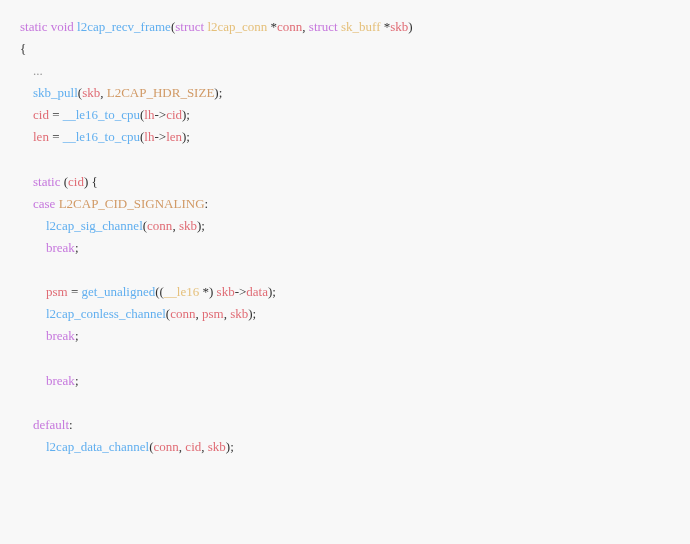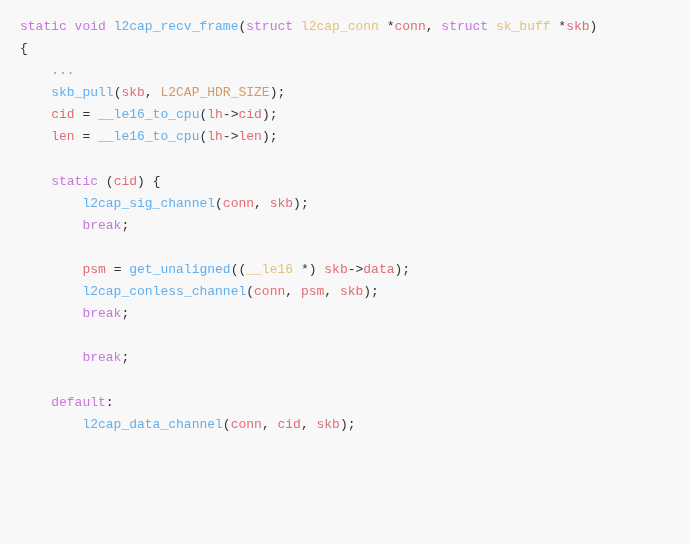--- a/index.html
+++ b/index.html
@@ -15,20 +15,21 @@
       background: #f8f8f8;
       padding: 16px 20px;
       line-height: 1.7;
       position: relative;
       width: 100%;
       height: 100%;
     }
     .line {
       display: block;
       white-space: pre;
+      font-family: Liberation Serif, serif;
     }
 
     
     .watermark {
       position: absolute;
       bottom: 20px;
       left: 20px;
       font-size: 38px;
       font-weight: bold;
       color: rgba(180,200,210,0.35);
@@ -42,20 +43,21 @@
 
 <div class="code-block" id="code-container">
   <span class="line"><span style="color: rgb(198, 120, 221);">static </span><span style="color: rgb(198, 120, 221);">void </span><span style="color: rgb(97, 175, 239);">l2cap_recv_frame</span><span style="color: rgb(51, 51, 51);">(</span><span style="color: rgb(198, 120, 221);">struct </span><span style="color: rgb(229, 192, 123);">l2cap_conn</span><span style="color: rgb(51, 51, 51);"> *</span><span style="color: rgb(224, 108, 117);">conn</span><span style="color: rgb(51, 51, 51);">, </span><span style="color: rgb(198, 120, 221);">struct </span><span style="color: rgb(229, 192, 123);">sk_buff</span><span style="color: rgb(51, 51, 51);"> *</span><span style="color: rgb(224, 108, 117);">skb</span><span style="color: rgb(51, 51, 51);">)</span></span>
     <span class="line"><span style="color: rgb(51, 51, 51);">{</span></span>
     <span class="line"><span style="color: rgb(153, 153, 153);">    ...</span></span>
     <span class="line"><span style="color: rgb(97, 175, 239);">    skb_pull</span><span style="color: rgb(51, 51, 51);">(</span><span style="color: rgb(224, 108, 117);">skb</span><span style="color: rgb(51, 51, 51);">, </span><span style="color: rgb(209, 154, 102); margin-top: 28px;">L2CAP_HDR_SIZE</span><span style="color: rgb(51, 51, 51);">);</span></span>
     <span class="line"><span style="color: rgb(224, 108, 117);">    cid</span><span style="color: rgb(51, 51, 51);"> = </span><span style="color: rgb(97, 175, 239);">__le16_to_cpu</span><span style="color: rgb(51, 51, 51);">(</span><span style="color: rgb(224, 108, 117);">lh</span><span style="color: rgb(51, 51, 51);">-&gt;</span><span style="color: rgb(224, 108, 117);">cid</span><span style="color: rgb(51, 51, 51);">);</span></span>
     <span class="line"><span style="color: rgb(224, 108, 117);">    len</span><span style="color: rgb(51, 51, 51);"> = </span><span style="color: rgb(97, 175, 239);">__le16_to_cpu</span><span style="color: rgb(51, 51, 51);">(</span><span style="color: rgb(224, 108, 117);">lh</span><span style="color: rgb(51, 51, 51);">-&gt;</span><span style="color: rgb(224, 108, 117);">len</span><span style="color: rgb(51, 51, 51);">);</span></span>
     <span class="line">&nbsp;</span>
     <span class="line"><span style="color: rgb(198, 120, 221);">    static</span><span style="color: rgb(51, 51, 51);"> (</span><span style="color: rgb(224, 108, 117);">cid</span><span style="color: rgb(51, 51, 51);">) {</span></span>
+    <span class="line"><span style="color: rgb(198, 120, 221);">    case </span><span style="color: rgb(209, 154, 102);">L2CAP_CID_SIGNALING</span><span style="color: rgb(51, 51, 51);">:</span></span>
     <span class="line"><span style="color: rgb(97, 175, 239);">        l2cap_sig_channel</span><span style="color: rgb(51, 51, 51);">(</span><span style="color: rgb(224, 108, 117);">conn</span><span style="color: rgb(51, 51, 51);">, </span><span style="color: rgb(224, 108, 117);">skb</span><span style="color: rgb(51, 51, 51);">);</span></span>
     <span class="line"><span style="color: rgb(198, 120, 221);">        break</span><span style="color: rgb(51, 51, 51);">;</span></span>
     <span class="line">&nbsp;</span>
     <span class="line"><span style="color: rgb(224, 108, 117);">        psm</span><span style="color: rgb(51, 51, 51);"> = </span><span style="color: rgb(97, 175, 239);">get_unaligned</span><span style="color: rgb(51, 51, 51);">((</span><span style="color: rgb(229, 192, 123);">__le16</span><span style="color: rgb(51, 51, 51);"> *) </span><span style="color: rgb(224, 108, 117);">skb</span><span style="color: rgb(51, 51, 51);">-&gt;</span><span style="color: rgb(224, 108, 117);">data</span><span style="color: rgb(51, 51, 51);">);</span></span>
     <span class="line"><span style="color: rgb(97, 175, 239);">        l2cap_conless_channel</span><span style="color: rgb(51, 51, 51);">(</span><span style="color: rgb(224, 108, 117);">conn</span><span style="color: rgb(51, 51, 51);">, </span><span style="color: rgb(224, 108, 117);">psm</span><span style="color: rgb(51, 51, 51);">, </span><span style="color: rgb(224, 108, 117);">skb</span><span style="color: rgb(51, 51, 51);">);</span></span>
     <span class="line"><span style="color: rgb(198, 120, 221);">        break</span><span style="color: rgb(51, 51, 51);">;</span></span>
     <span class="line">&nbsp;</span>
     <span class="line"><span style="color: rgb(198, 120, 221);">        break</span><span style="color: rgb(51, 51, 51);">;</span></span>
     <span class="line">&nbsp;</span>
     <span class="line"><span style="color: rgb(198, 120, 221);">    default</span><span style="color: rgb(51, 51, 51);">:</span></span>

